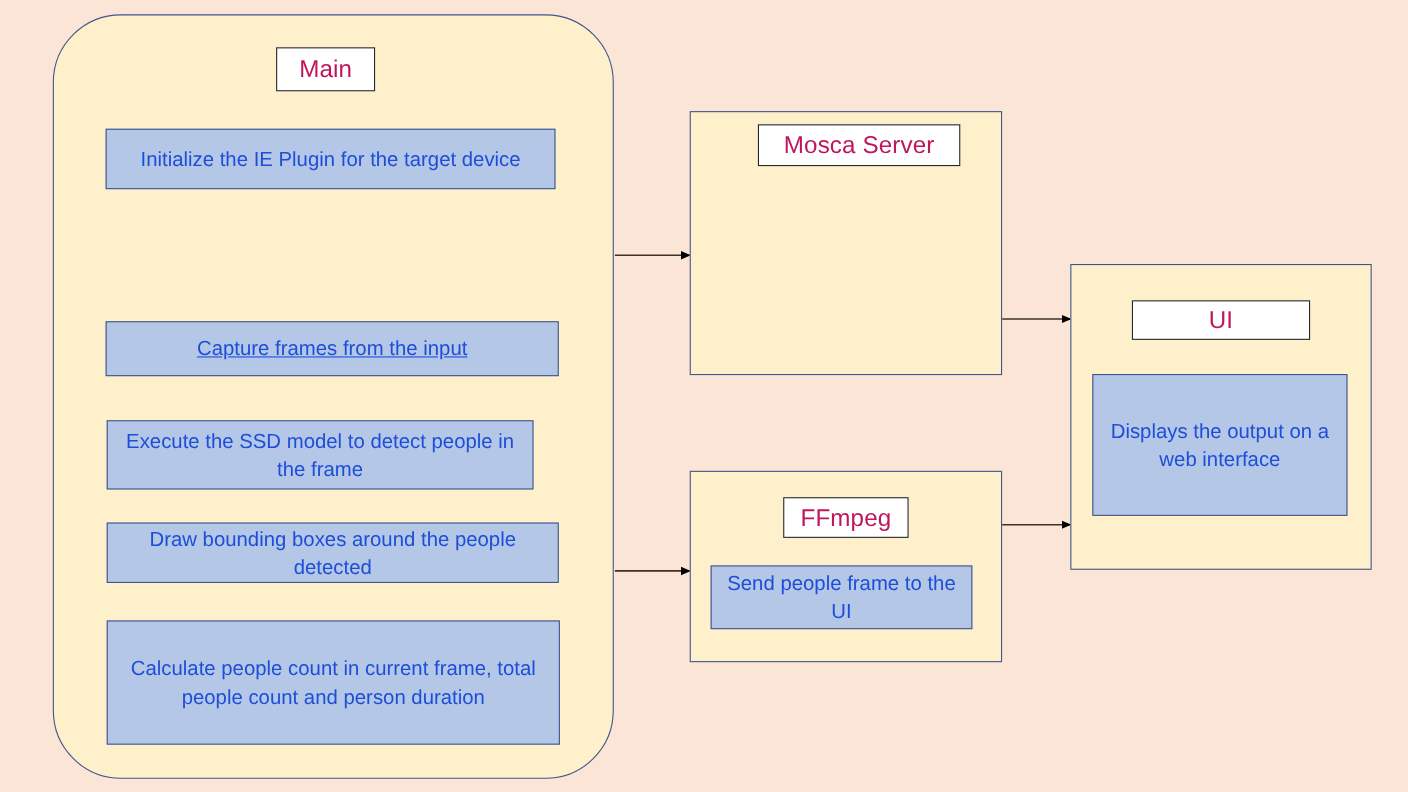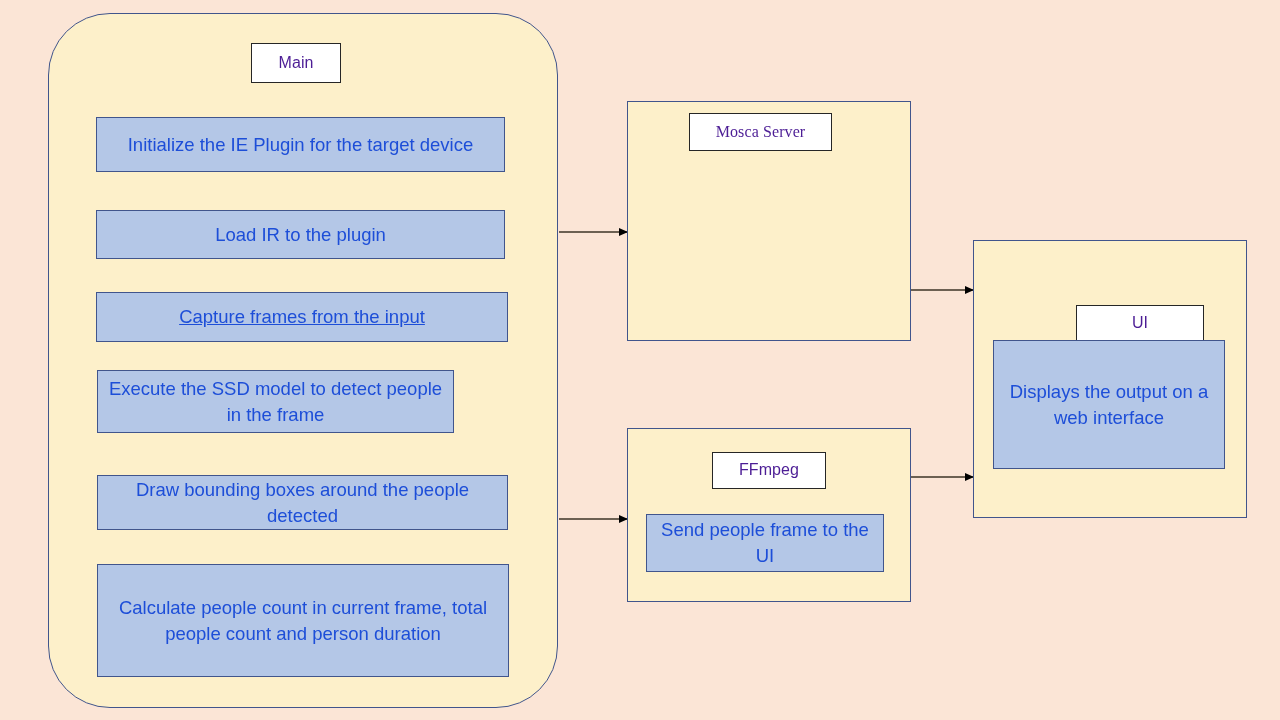--- a/index.html
+++ b/index.html
@@ -32,22 +32,22 @@
   }
   
   .title-chip {
     position: absolute;
     background: #ffffff;
     border: 1.5px solid #262626;
     box-sizing: border-box;
     display: flex;
     align-items: center;
     justify-content: center;
-    color: #4c1d95;
-    font-size: 16px;
+    color: #be185d;
+    font-size: 22px;
     line-height: 1.15;
     text-align: center;
     letter-spacing: 0.1px;
   }
   
   .proc {
     position: absolute;
     background: #b4c7e7;
     border: 1.5px solid #41558c;
     box-sizing: border-box;
@@ -98,40 +98,39 @@
       <line x1="911" y1="477" x2="973" y2="477"></line>
     </g>
   </svg>
 
   <div class="group rounded" style="left:48px; top:13px; width:510px; height:695px;"></div>
 
   <div class="title-chip" style="left:251px; top:43px; width:90px; height:40px;">Main</div>
 
   <div class="proc" style="left:96px; top:117px; width:409px; height:55px;">Initialize the IE Plugin for the target device</div>
 
-  <div class="proc" style="left:96px; top:210px; width:409px; height:49px;">Load IR to the plugin</div>
 
   <div class="proc" style="left:96px; top:292px; width:412px; height:50px;text-decoration:underline;">Capture frames from the input</div>
 
-  <div class="proc" style="left:97px; top:370px; width:357px; height:63px;">Execute the SSD model to detect people in the frame</div>
+  <div class="proc" style="left:97px; top:382px; width:388px; height:63px;">Execute the SSD model to detect people in the frame</div>
 
   <div class="proc" style="left:97px; top:475px; width:411px; height:55px;">Draw bounding boxes around the people detected</div>
 
   <div class="proc" style="left:97px; top:564px; width:412px; height:113px;">Calculate people count in current frame, total people count and person duration</div>
 
   <div class="group" style="left:627px; top:101px; width:284px; height:240px;"></div>
 
-  <div class="title-chip" style="left:689px; top:113px; width:143px; height:38px;font-family:Liberation Serif, serif;">Mosca Server</div>
+  <div class="title-chip" style="left:689px; top:113px; width:184px; height:38px;">Mosca Server</div>
 
 
   <div class="group" style="left:627px; top:428px; width:284px; height:174px;"></div>
 
   <div class="title-chip" style="left:712px; top:452px; width:114px; height:37px;">FFmpeg</div>
 
   <div class="proc small-pad" style="left:646px; top:514px; width:238px; height:58px;">Send people frame to the UI</div>
 
   <div class="group" style="left:973px; top:240px; width:274px; height:278px;"></div>
 
-  <div class="title-chip" style="left:1076px; top:273px; width:128px; height:36px;margin-top:32px;">UI</div>
+  <div class="title-chip" style="left:1029px; top:273px; width:162px; height:36px;">UI</div>
 
   <div class="proc small-pad" style="left:993px; top:340px; width:232px; height:129px;">Displays the output on a web interface</div>
 
 </div>
 
 </body></html>

